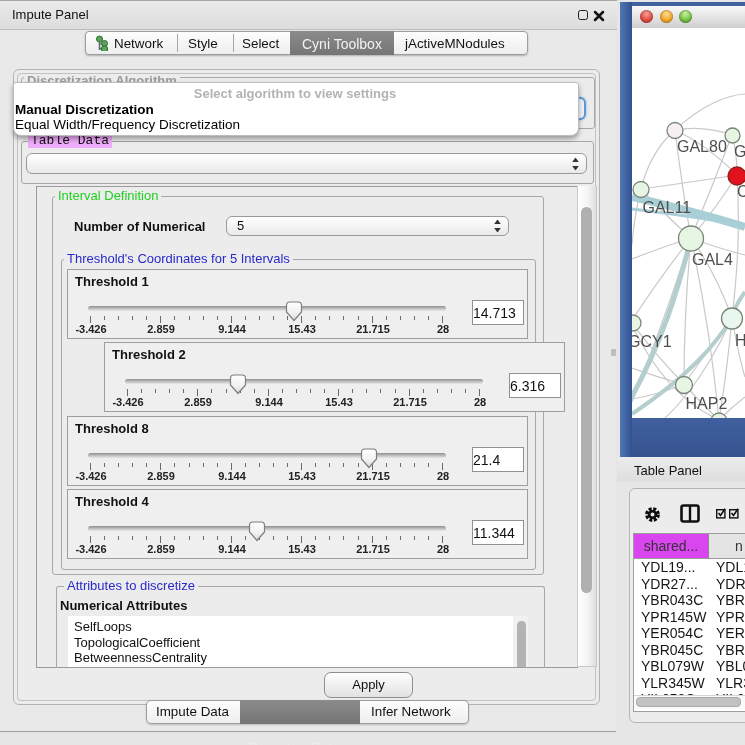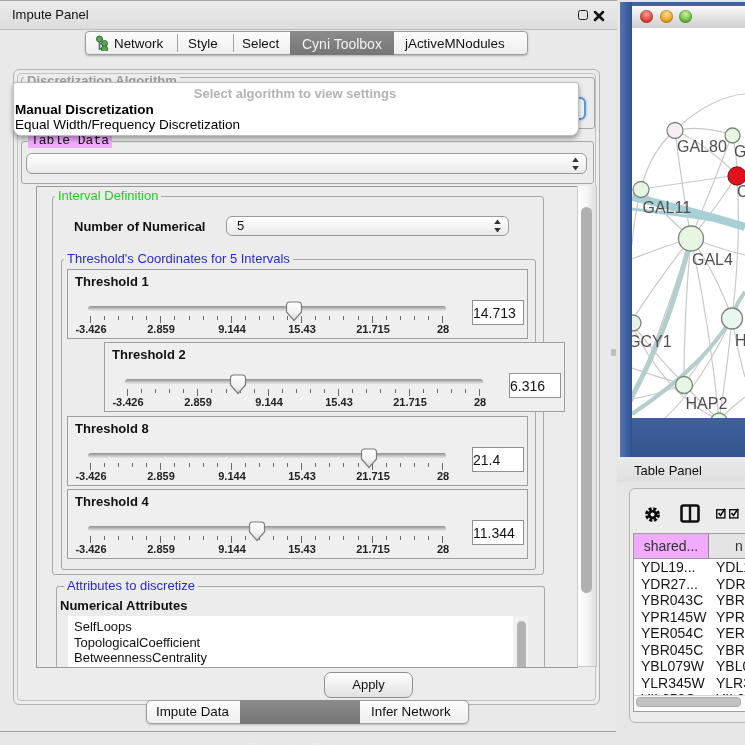--- a/index.html
+++ b/index.html
@@ -266,21 +266,21 @@
   <path d="M10 2 L10 17" stroke="#111" stroke-width="2.4"></path>
 </svg>
 <svg class="abs" style="left:716px;top:508px;" width="24" height="11" viewBox="0 0 24 11">
   <rect x="0.7" y="1.7" width="8.2" height="8.2" fill="none" stroke="#111" stroke-width="1.4"></rect>
   <path d="M2.5 5 L4.5 7.5 L9 0.8" stroke="#111" stroke-width="1.6" fill="none"></path>
   <rect x="13.7" y="1.7" width="8.2" height="8.2" fill="none" stroke="#111" stroke-width="1.4"></rect>
   <path d="M15.5 5 L17.5 7.5 L22 0.8" stroke="#111" stroke-width="1.6" fill="none"></path>
 </svg>
 
 <div class="abs" style="left:633px;top:533px;width:112px;height:177px;background:#ffffff;border:1px solid #9e9e9e;border-right:none;"></div>
-<div class="abs" style="left:634px;top:534px;width:74px;height:24px;background:#f0abfc;border-right:1px solid #8a8a8a;font-size:14px;color:#333;text-align:center;line-height:24px;">shared...</div>
+<div class="abs" style="left:634px;top:534px;width:74px;height:24px;background:#d946ef;border-right:1px solid #8a8a8a;font-size:14px;color:#333;text-align:center;line-height:24px;">shared...</div>
 <div class="abs" style="left:709px;top:534px;width:36px;height:24px;background:#e4e4e4;font-size:14px;color:#333;line-height:24px;padding-left:26px;border-bottom:0;">n</div>
 <div class="abs" style="left:634px;top:558px;width:111px;height:1px;background:#9a9a9a;"></div>
 <div class="abs" style="left:641px;top:559px;width:110px;font-size:14px;color:#161616;line-height:16.5px;overflow:hidden;height:137px;">
   <div>YDL19...</div>
     <div>YDR27...</div>
     <div>YBR043C</div>
     <div>YPR145W</div>
     <div>YER054C</div>
     <div>YBR045C</div>
     <div>YBL079W</div>

